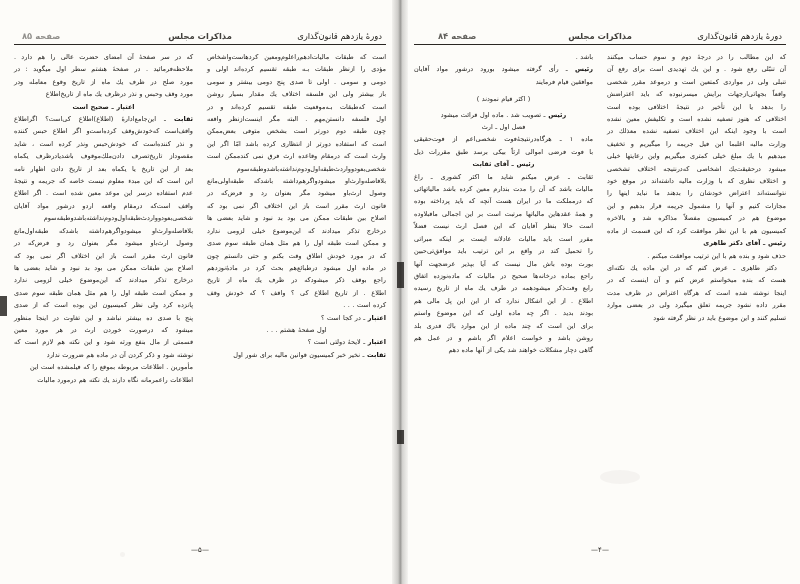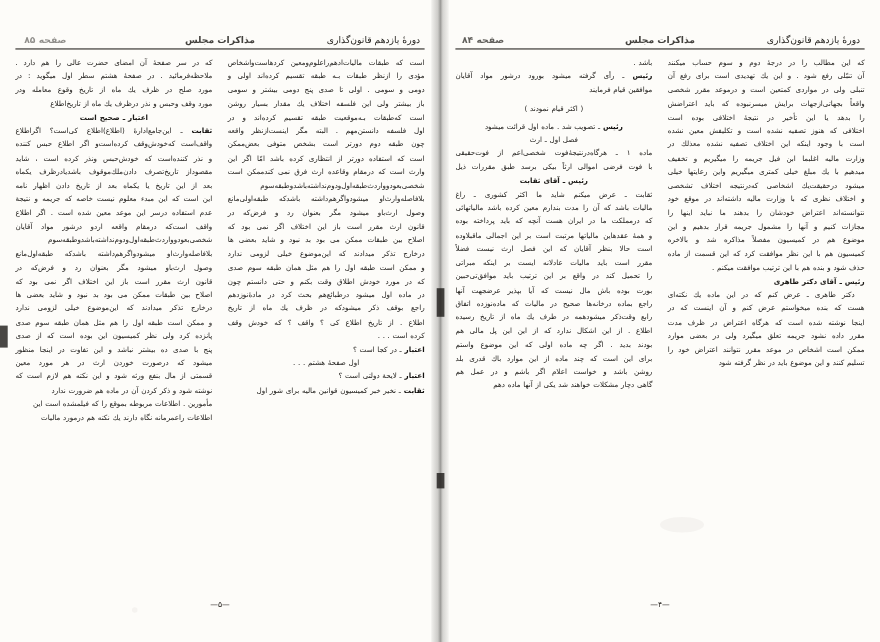--- a/index.html
+++ b/index.html
@@ -59,21 +59,21 @@
     font-size:8.4px;
     color:#25231f;
     white-space:nowrap;
     letter-spacing:.2px;
   }
   .hdr-outer{font-weight:700;font-size:7.6px;opacity:.72;}
   .hdr-center{left:50%;transform:translateX(-50%);opacity:.86;font-weight:600;}
 
   
   .page-right .hdr-title{right:4px;}
-  .page-right .hdr-outer{left:6px;}
+  .page-right .hdr-outer{left:24px;}
   
   .page-left .hdr-title{right:4px;}
   .page-left .hdr-outer{left:8px;opacity:.5;margin-top:44px;}
 
   .columns{
     display:flex;flex-direction:row;
     gap:14px;
     height:512px;
   }
   .col{
@@ -136,27 +136,26 @@
         <p>اختلافی که هنوز تصفیه نشده است و تکلیفش معین نشده</p>
         <p>است با وجود اینکه این اختلاف تصفیه نشده معذلك در</p>
         <p>وزارت مالیه اغلبما ابن فیل جریمه را میگیریم و تخفیف</p>
         <p>میدهیم با یك مبلغ خیلی كمتری میگیریم واین رعایتها خیلی</p>
         <p>میشود درحقیقت‌یك اشخاصی که‌درنتیجه اختلاف تشخصی</p>
         <p>و اختلاف نظری که با وزارت مالیه داشته‌اند در موقع خود</p>
         <p>نتوانسته‌اند اعتراض خودشان را بدهند ما نباید اینها را</p>
         <p>مجازات كنیم و آنها را مشمول جریمه قرار بدهیم و این</p>
         <p>موضوع هم در کمیسیون مفصلاً مذاكره شد و بالاخره</p>
         <p>كمیسیون هم با این نظر موافقت كرد که این قسمت از ماده</p>
+        <p class="last speaker">رئیس ـ آقای دکتر طاهری</p>
         <p class="last">حذف شود و بنده هم با این ترتیب موافقت میكنم .</p>
-        <p class="last speaker">رئیس ـ آقای دکتر طاهری</p>
         <p class="indent">دکتر طاهری ـ عرض كنم که در این ماده یك نكته‌ای</p>
         <p>هست که بنده میخواستم عرض كنم و آن اینست که در</p>
         <p>اینجا نوشته شده است که هرگاه اعتراض در ظرف مدت</p>
         <p>مقرر داده نشود جریمه تعلق میگیرد ولی در بعضی موارد</p>
-        <p>ممكن است اشخاص در موعد مقرر نتوانند اعتراض خود را</p>
         <p class="last">تسلیم كنند و این موضوع باید در نظر گرفته شود</p>
       </div>
 
       <div class="col">
         <p class="last">باشد .</p>
         <p><span class="speaker">رئیس </span>ـ رأی گرفته میشود بورود درشور مواد آقایان</p>
         <p class="last">موافقین قیام فرمایند</p>
         <div class="spacer"></div>
         <p class="center">( اکثر قیام نمودند )</p>
         <div class="spacer-sm"></div>

